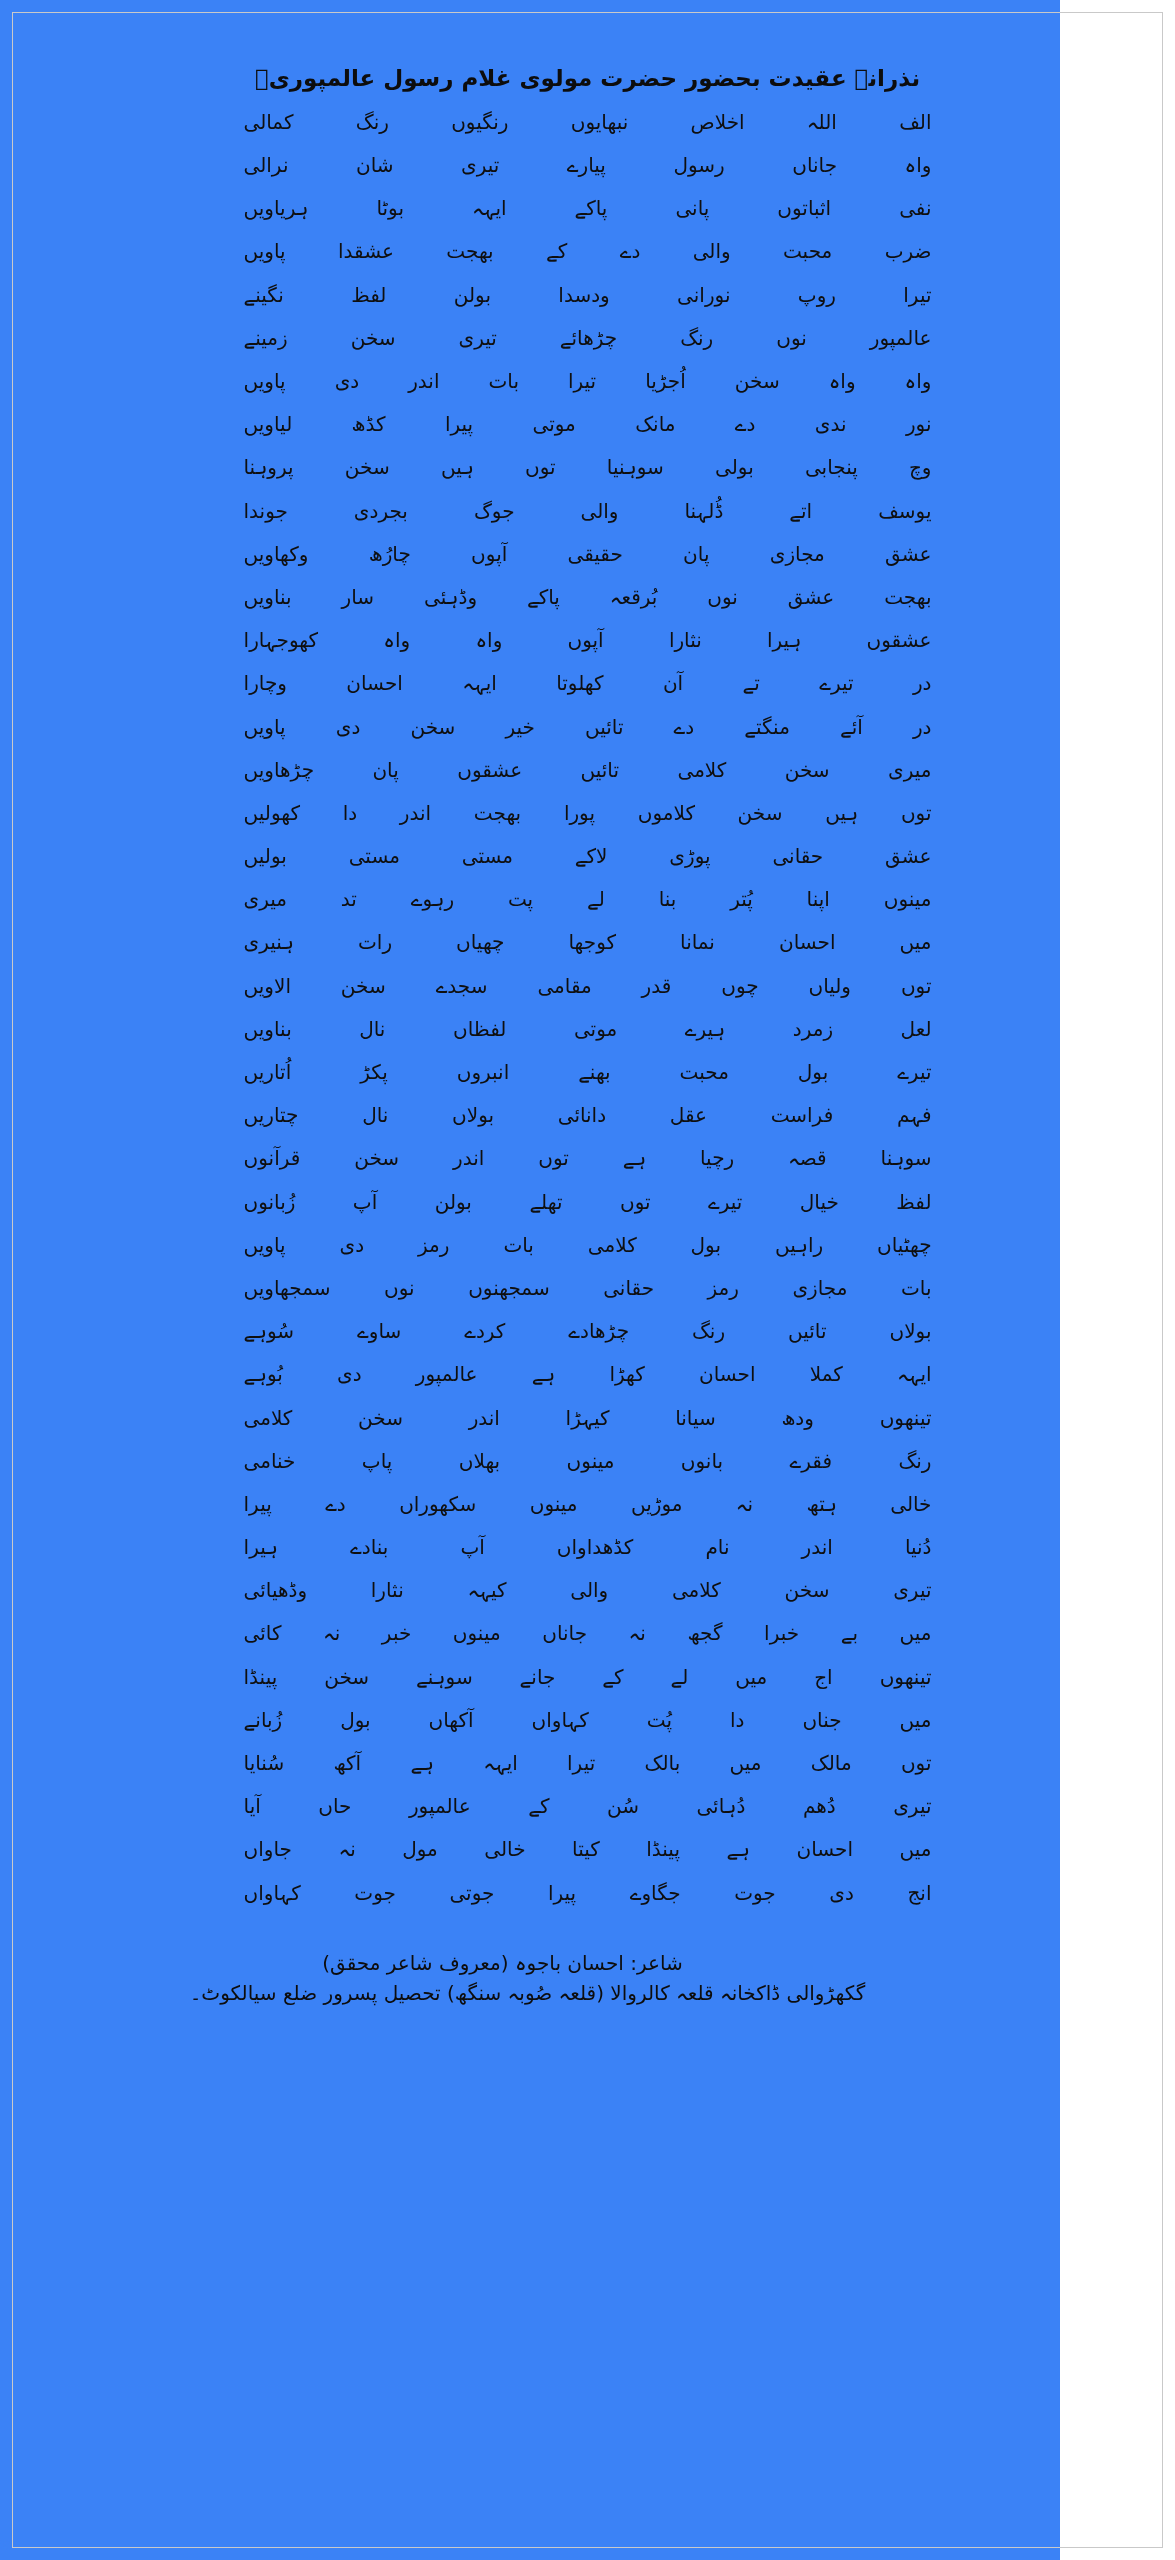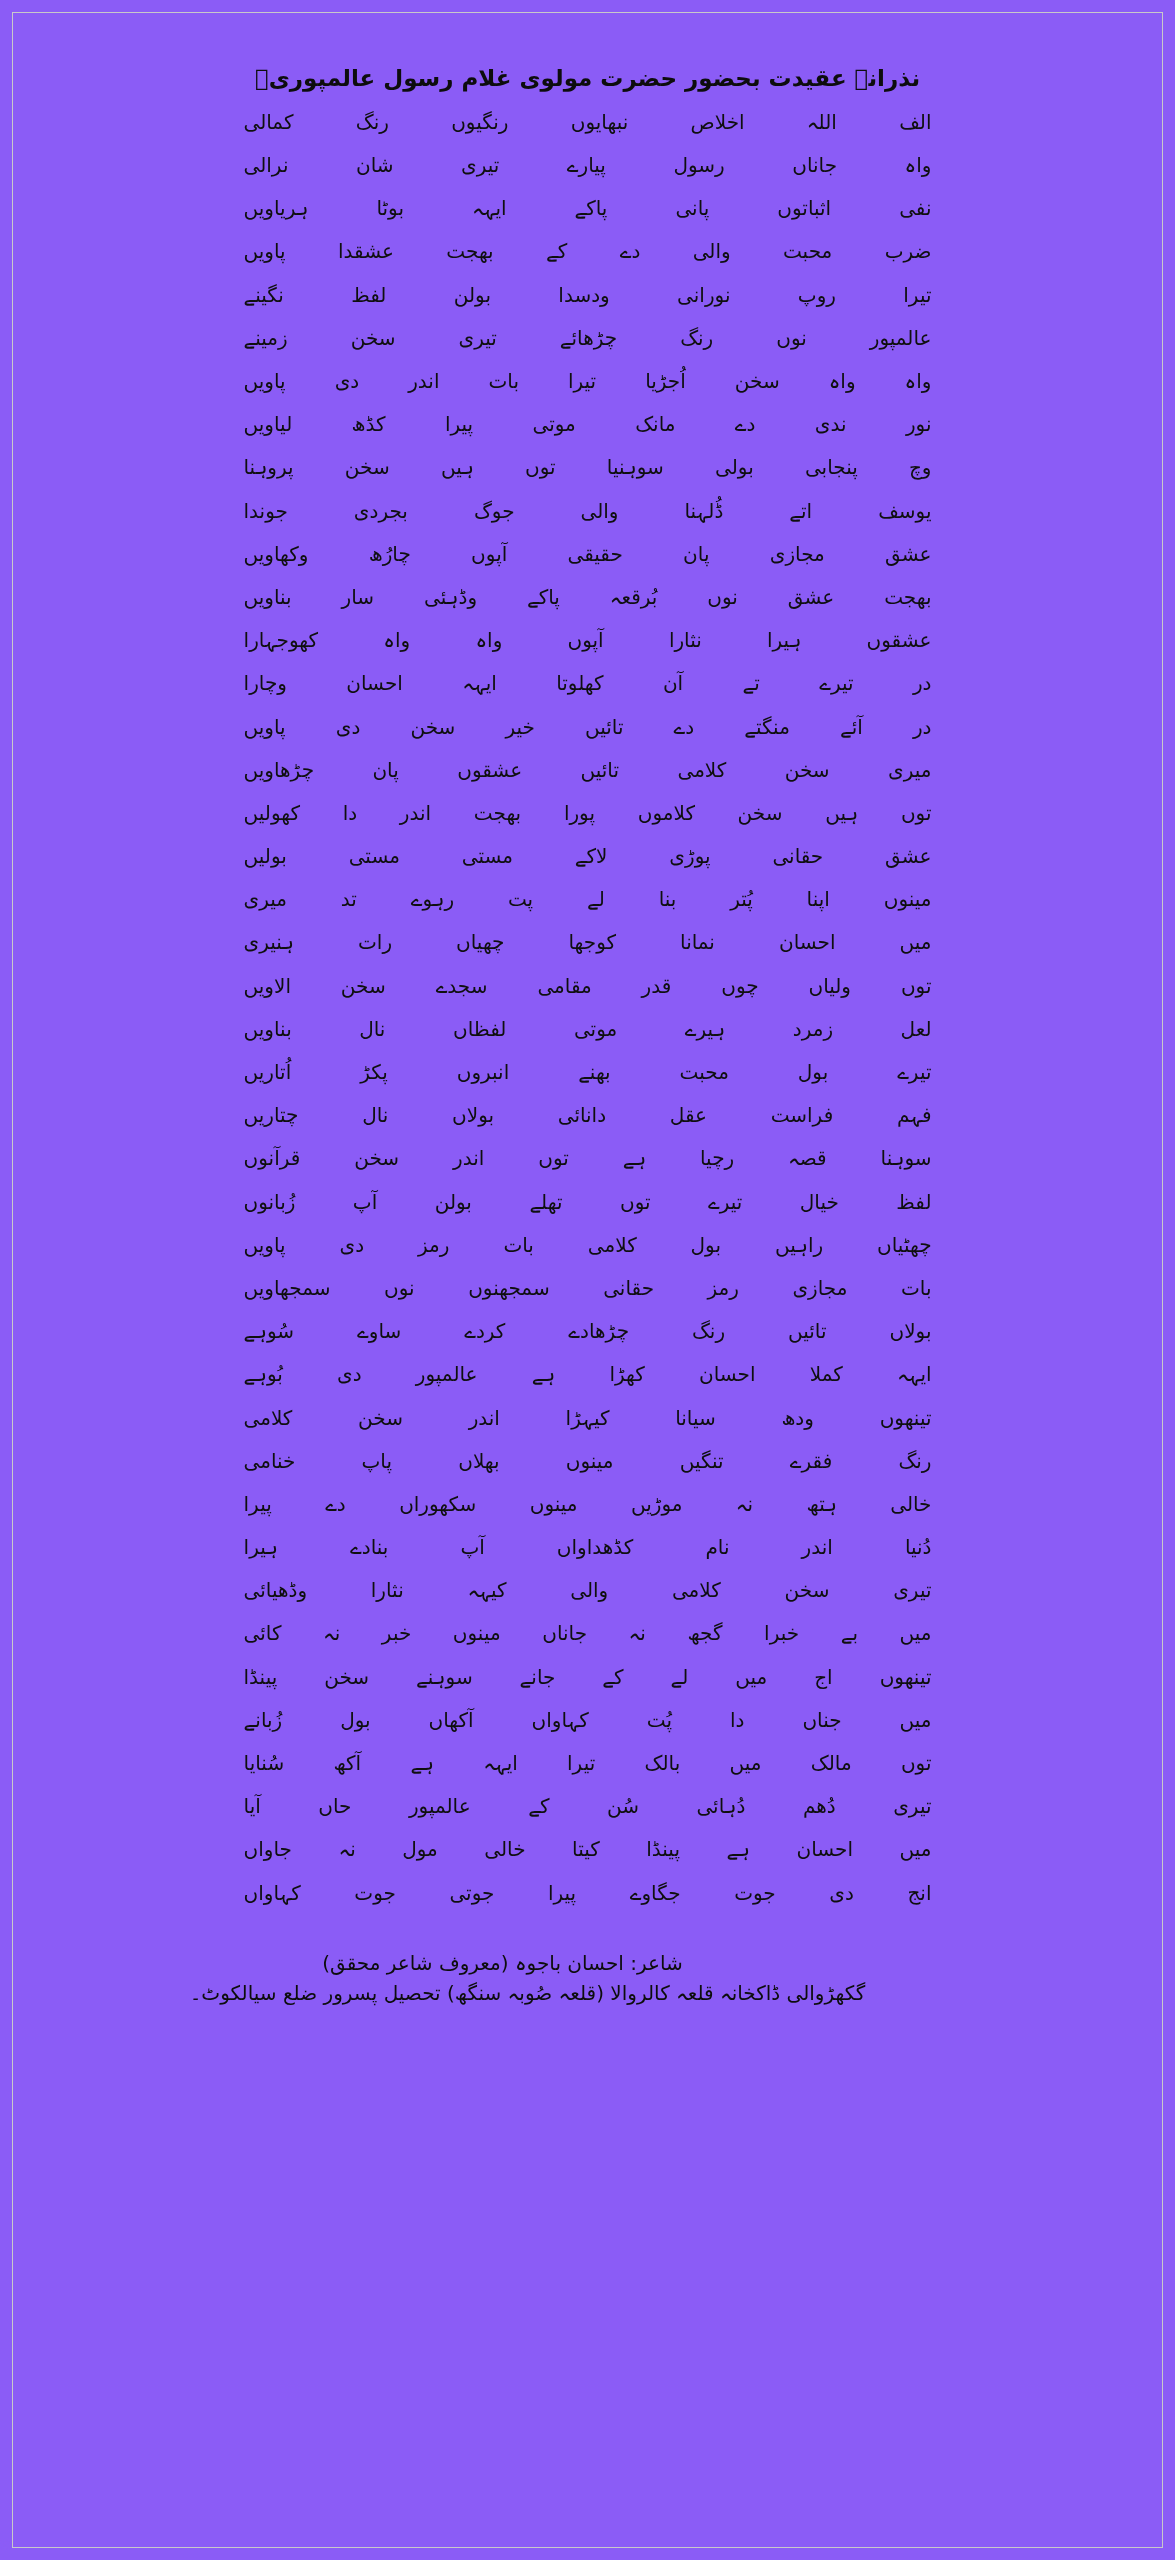--- a/index.html
+++ b/index.html
@@ -9,25 +9,25 @@
   }
   body {
     width: 1175px;
     height: 2560px;
     font-family: "Liberation Serif", serif;
     color: #111111;
     overflow: hidden;
   }
   .page {
     position: relative;
-    width: 1175px;
+    width: 1060px;
     height: 2560px;
     box-sizing: border-box;
     padding: 16px;
-    background: #8b5cf6;
+    background: #3b82f6;
   }
   .doc-frame {
     position: absolute;
     left: 12px;
     top: 12px;
     width: 1151px;
     height: 2536px;
     border: 1px solid #c9c9c9;
     box-sizing: border-box;
   }
@@ -397,21 +397,21 @@
           <span class="w">ودھ</span>
           <span class="w">سیانا</span>
           <span class="w">کیہڑا</span>
           <span class="w">اندر</span>
           <span class="w">سخن</span>
           <span class="w">کلامی</span>
         </div>
       <div class="verse">
           <span class="w">رنگ</span>
           <span class="w">فقرے</span>
-          <span class="w">تنگیں</span>
+          <span class="w">بانوں</span>
           <span class="w">مینوں</span>
           <span class="w">بھلاں</span>
           <span class="w">پاپ</span>
           <span class="w">خنامی</span>
         </div>
       <div class="verse">
           <span class="w">خالی</span>
           <span class="w">ہتھ</span>
           <span class="w">نہ</span>
           <span class="w">موڑیں</span>

